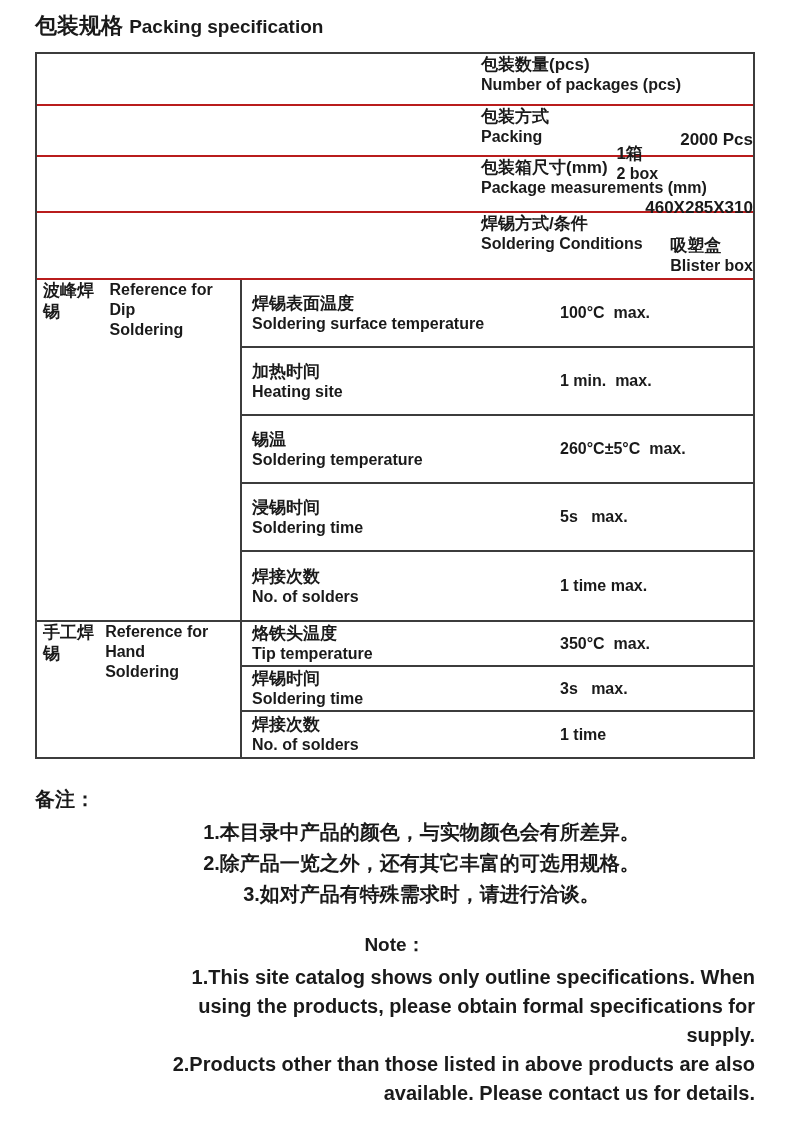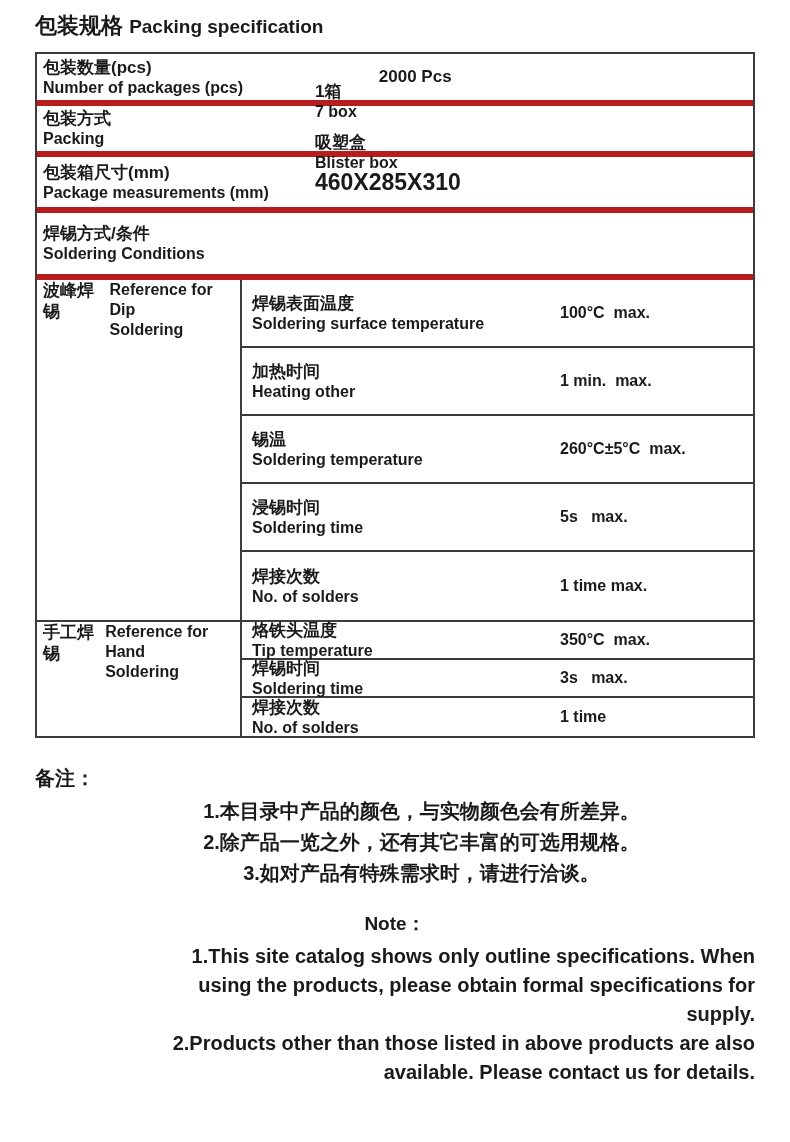--- a/index.html
+++ b/index.html
@@ -11,46 +11,46 @@
     -webkit-font-smoothing:antialiased;
   }
   .page { padding:12px 35px 0 35px; box-sizing:border-box; }
 
   
   .title { font-size:22px; line-height:28px; }
   .title .title-en { font-size:19px; }
 
   
   .spec-table { margin-top:11px; border:2px solid #3c3c3c; width:720px; box-sizing:border-box; }
-  .row { display:flex; align-items:center; border-bottom:6px solid #b91c1c; box-sizing:border-box; }
+  .row { display:flex; align-items:flex-end; border-bottom:2px solid #b91c1c; box-sizing:border-box;flex-direction:column; }
   .row-quantity { height:52px; }
-  .row-packing { height:51px; }
+  .row-packing { height:51px;gap:40px; }
   .row-measure { height:56px; }
   .row-section { height:67px; }
   .label-cell { width:278px; padding-left:6px; box-sizing:border-box; }
   .zh { display:block; font-size:17px; line-height:21px; }
   .en { display:block; font-size:16px; line-height:20px; }
   .value-cell { display:flex; align-items:center; }
   .value-zh-en .zh { font-size:17px;margin-top:48px; }
-  .single-value { font-size:23px; white-space:pre-wrap; }
+  .single-value { font-size:17px; white-space:pre-wrap; }
   .extra-value { font-size:17px; margin-left:22px; white-space:pre-wrap; }
 
   
   .group { display:flex; border-bottom:2px solid #3c3c3c; box-sizing:border-box; }
   .group:last-child { border-bottom:none; }
   .group-label {
     width:205px; box-sizing:border-box; border-right:2px solid #3c3c3c;
     display:flex; flex-direction:row; justify-content:center; padding-left:6px;
   }
   .group-label .en { white-space:pre-wrap; }
   .group-rows { flex:1; display:flex; flex-direction:column; }
   .srow { display:flex; align-items:center; border-bottom:2px solid #3c3c3c; box-sizing:border-box; }
   .srow:last-child { border-bottom:none; }
   .group-dip .srow { height:68px; }
-  .group-hand .srow { height:38px; }
+  .group-hand .srow { height:45px; }
   .param-cell { width:318px; padding-left:10px; box-sizing:border-box; }
   .value { font-size:16px; white-space:pre-wrap; }
 
   
   .remarks { margin-top:27px; }
   .remarks-heading { font-size:20px; line-height:26px; }
   .remark-items { margin-top:5px;text-align:center; }
   .remark-item { font-size:20px; line-height:31px; padding-left:53px; }
 
   
@@ -76,21 +76,21 @@
   <div class="spec-table">
 
     <div class="row row-quantity">
       <div class="label-cell">
         <span class="zh">包装数量(pcs)</span>
         <span class="en">Number of packages (pcs)</span>
       </div>
       <div class="value-cell">
         <div class="value-zh-en">
           <span class="zh">1箱</span>
-          <span class="en">7 box</span>
+          <span class="en">2 box</span>
         </div>
         <span class="extra-value">2000 Pcs</span>
       </div>
     </div>
 
     <div class="row row-packing">
       <div class="label-cell">
         <span class="zh">包装方式</span>
         <span class="en">Packing</span>
       </div>
@@ -129,21 +129,21 @@
         <div class="srow">
           <div class="param-cell">
             <span class="zh">焊锡表面温度</span>
             <span class="en">Soldering surface temperature</span>
           </div>
           <span class="value">100°C  max.</span>
         </div>
         <div class="srow">
           <div class="param-cell">
             <span class="zh">加热时间</span>
-            <span class="en">Heating other</span>
+            <span class="en">Heating site</span>
           </div>
           <span class="value">1 min.  max.</span>
         </div>
         <div class="srow">
           <div class="param-cell">
             <span class="zh">锡温</span>
             <span class="en">Soldering temperature</span>
           </div>
           <span class="value">260°C±5°C  max.</span>
         </div>

